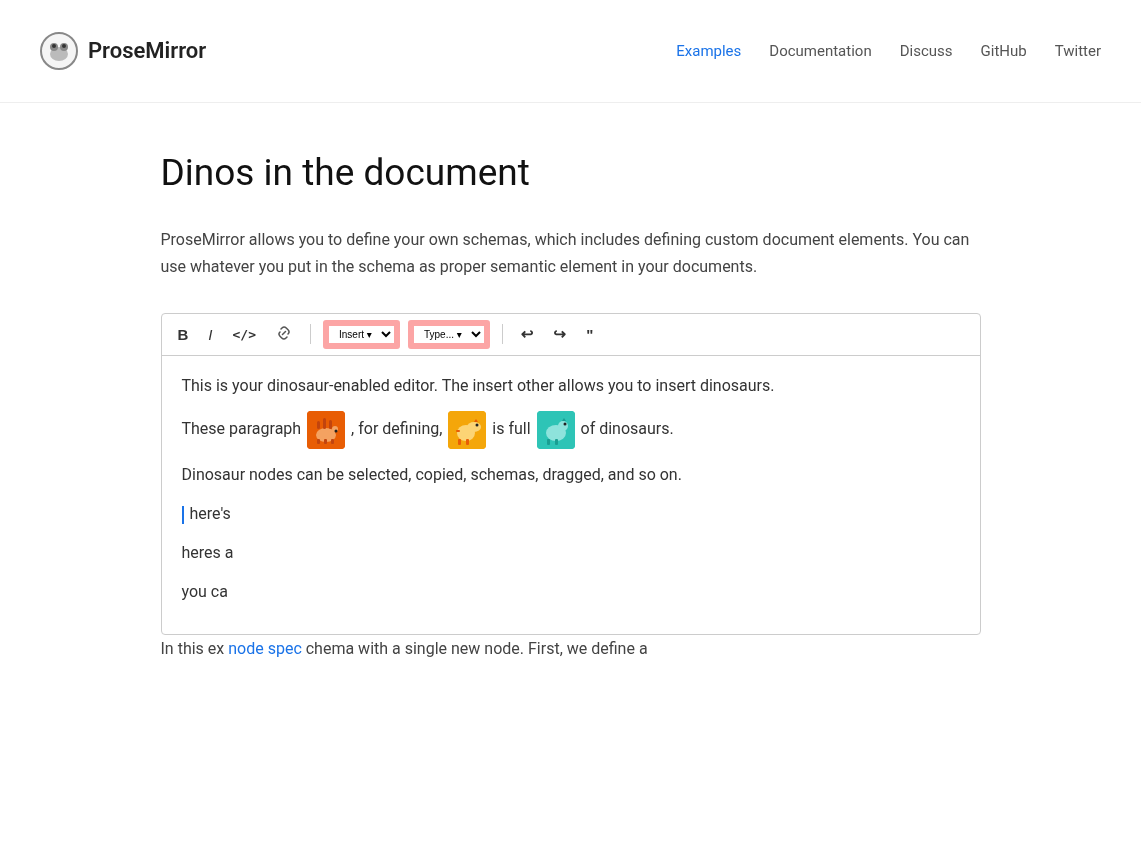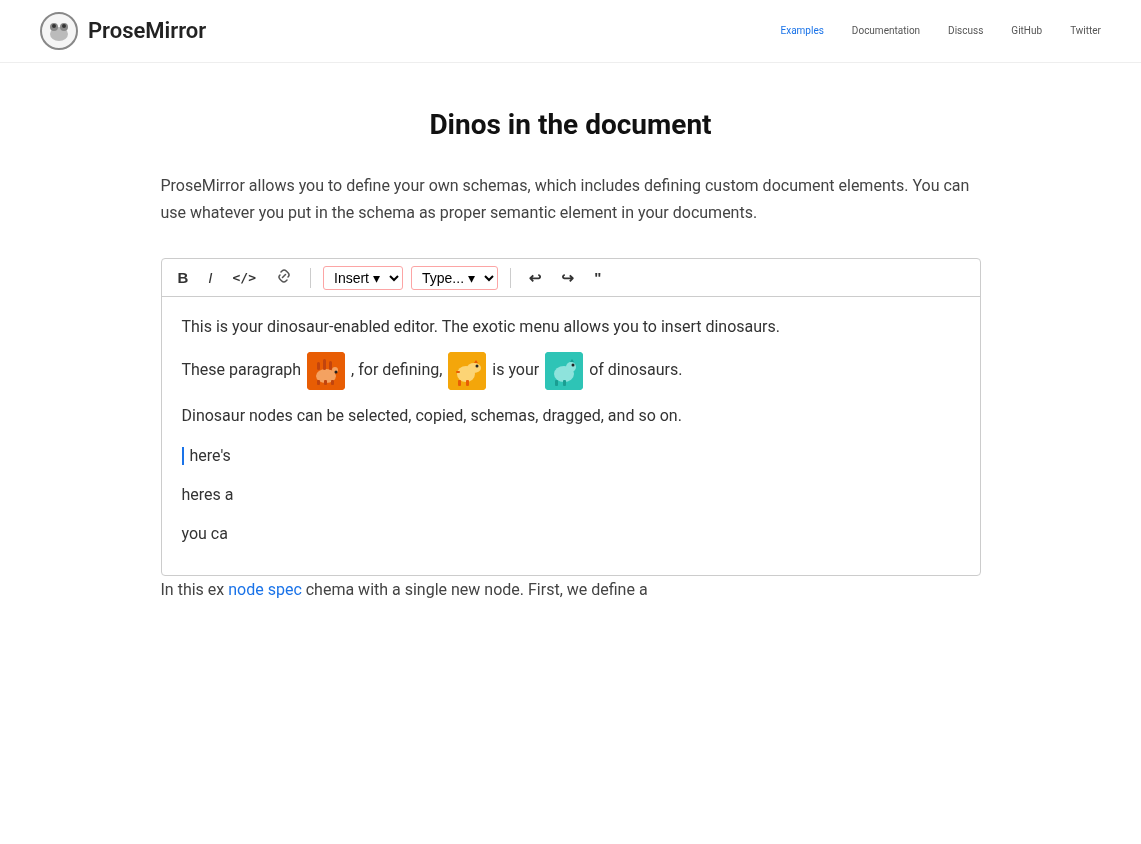--- a/index.html
+++ b/index.html
@@ -9,21 +9,21 @@
       color: #333;
       font-size: 16px;
       line-height: 1.6;
     }
 
     
     .header {
       display: flex;
       align-items: center;
       justify-content: space-between;
-      padding: 12px 40px;
+      padding: 32px 40px;
       border-bottom: 1px solid #eee;
     }
     .logo-area {
       display: flex;
       align-items: center;
       gap: 10px;
     }
     .logo-icon {
       width: 38px;
       height: 38px;
@@ -34,38 +34,37 @@
       color: #222;
     }
     .nav {
       display: flex;
       gap: 28px;
       align-items: center;
     }
     .nav a {
       text-decoration: none;
       color: #555;
-      font-size: 10px;
+      font-size: 15px;
     }
     .nav a.active {
       color: #1a73e8;
     }
 
     
     .main {
       max-width: 860px;
       margin: 0 auto;
       padding: 40px 20px;
     }
     .page-title {
-      font-size: 28px;
-      font-weight: 700;
+      font-size: 37px;
+      font-weight: 400;
       margin-bottom: 24px;
       color: #111;
-      text-align: center;
     }
     .intro-text {
       margin-bottom: 16px;
       color: #444;
       line-height: 1.7;
     }
 
     
     .editor-container {
       border: 1px solid #ccc;
@@ -91,24 +90,24 @@
       color: #333;
     }
     .toolbar-sep {
       width: 1px;
       height: 20px;
       background: #ccc;
       margin: 0 4px;
     }
     .toolbar-dropdown {
       background: none;
-      border: 1px solid #fca5a5;
+      border: 6px solid #fca5a5;
       border-radius: 3px;
       padding: 2px 6px;
-      font-size: 14px;
+      font-size: 10px;
       cursor: pointer;
     }
 
     
     .editor-body {
       padding: 16px 20px;
       min-height: 200px;
       position: relative;
     }
     .editor-para {
@@ -192,21 +191,21 @@
       <select class="toolbar-dropdown">
         <option>Type... ▾</option>
       </select>
       <div class="toolbar-sep"></div>
       <button class="toolbar-btn">↩</button>
       <button class="toolbar-btn">↪</button>
       <button class="toolbar-btn">"</button>
     </div>
 
     <div class="editor-body">
-      <p class="editor-para">This is your dinosaur-enabled editor. The exotic menu allows you to insert dinosaurs.</p>
+      <p class="editor-para">This is your dinosaur-enabled editor. The insert other allows you to insert dinosaurs.</p>
 
       <p class="editor-para">
         <span>These paragraph </span>
         
         <span class="dino-img dino-stego" title="stegosaurus">
           <svg width="38" height="38" viewBox="0 0 38 38">
             <rect width="38" height="38" rx="4" fill="#e85d04"></rect>
             <ellipse cx="19" cy="24" rx="10" ry="7" fill="#f4a261"></ellipse>
             <circle cx="28" cy="18" r="3" fill="#f4a261"></circle>
             <rect x="10" y="10" width="3" height="8" rx="1.5" fill="#c1440e"></rect>
@@ -225,21 +224,21 @@
             <rect width="38" height="38" rx="4" fill="#f4a60a"></rect>
             <ellipse cx="18" cy="22" rx="9" ry="8" fill="#fcd475"></ellipse>
             <ellipse cx="26" cy="16" rx="7" ry="5" fill="#fcd475"></ellipse>
             <circle cx="29" cy="14" r="1.5" fill="#222"></circle>
             <polygon points="26,11 28,8 30,11" fill="#e85d04"></polygon>
             <rect x="10" y="28" width="3" height="6" rx="1" fill="#e85d04"></rect>
             <rect x="18" y="28" width="3" height="6" rx="1" fill="#e85d04"></rect>
             <rect x="8" y="19" width="4" height="2" rx="1" fill="#e85d04"></rect>
           </svg>
         </span>
-        <span> is your </span>
+        <span> is full </span>
         
         <span class="dino-img dino-raptor" title="raptor">
           <svg width="38" height="38" viewBox="0 0 38 38">
             <rect width="38" height="38" rx="4" fill="#2ec4b6"></rect>
             <ellipse cx="19" cy="22" rx="10" ry="8" fill="#8ee3dc"></ellipse>
             <circle cx="26" cy="15" r="5" fill="#8ee3dc"></circle>
             <circle cx="28" cy="13" r="1.5" fill="#222"></circle>
             <polygon points="25,10 27,7 29,10" fill="#1a9e92"></polygon>
             <rect x="10" y="28" width="3" height="6" rx="1" fill="#1a9e92"></rect>
             <rect x="18" y="28" width="3" height="6" rx="1" fill="#1a9e92"></rect>

